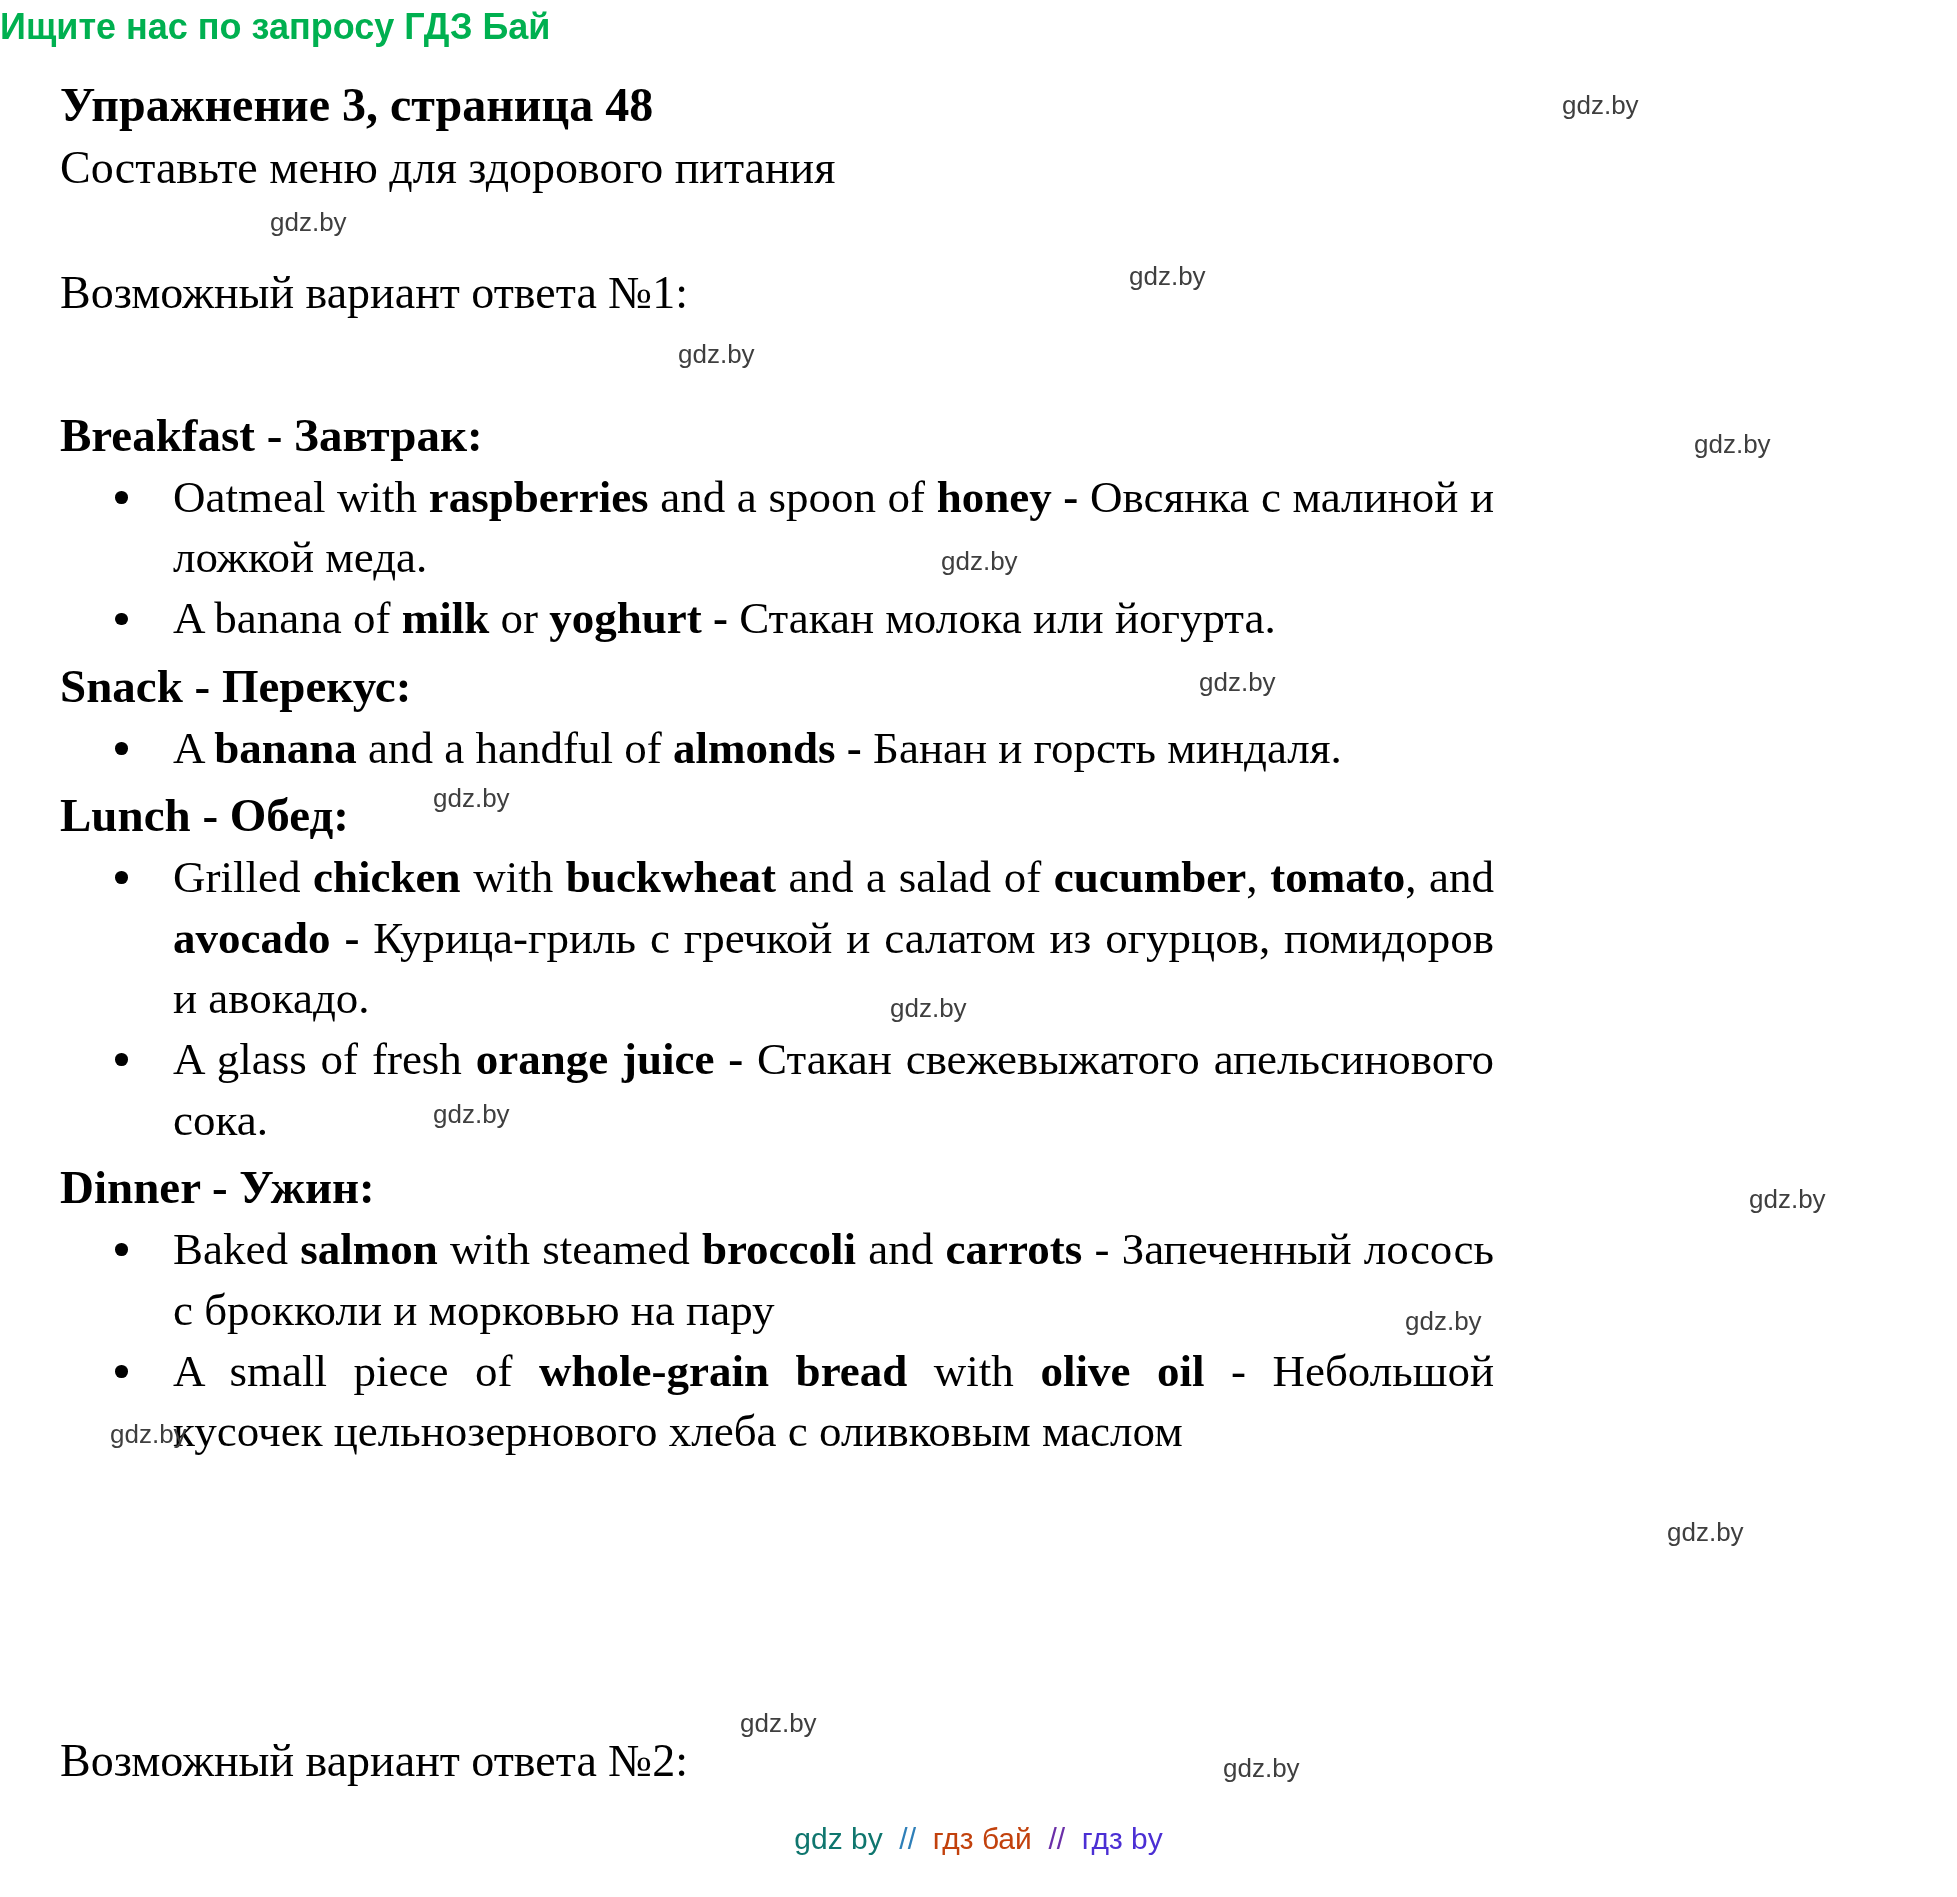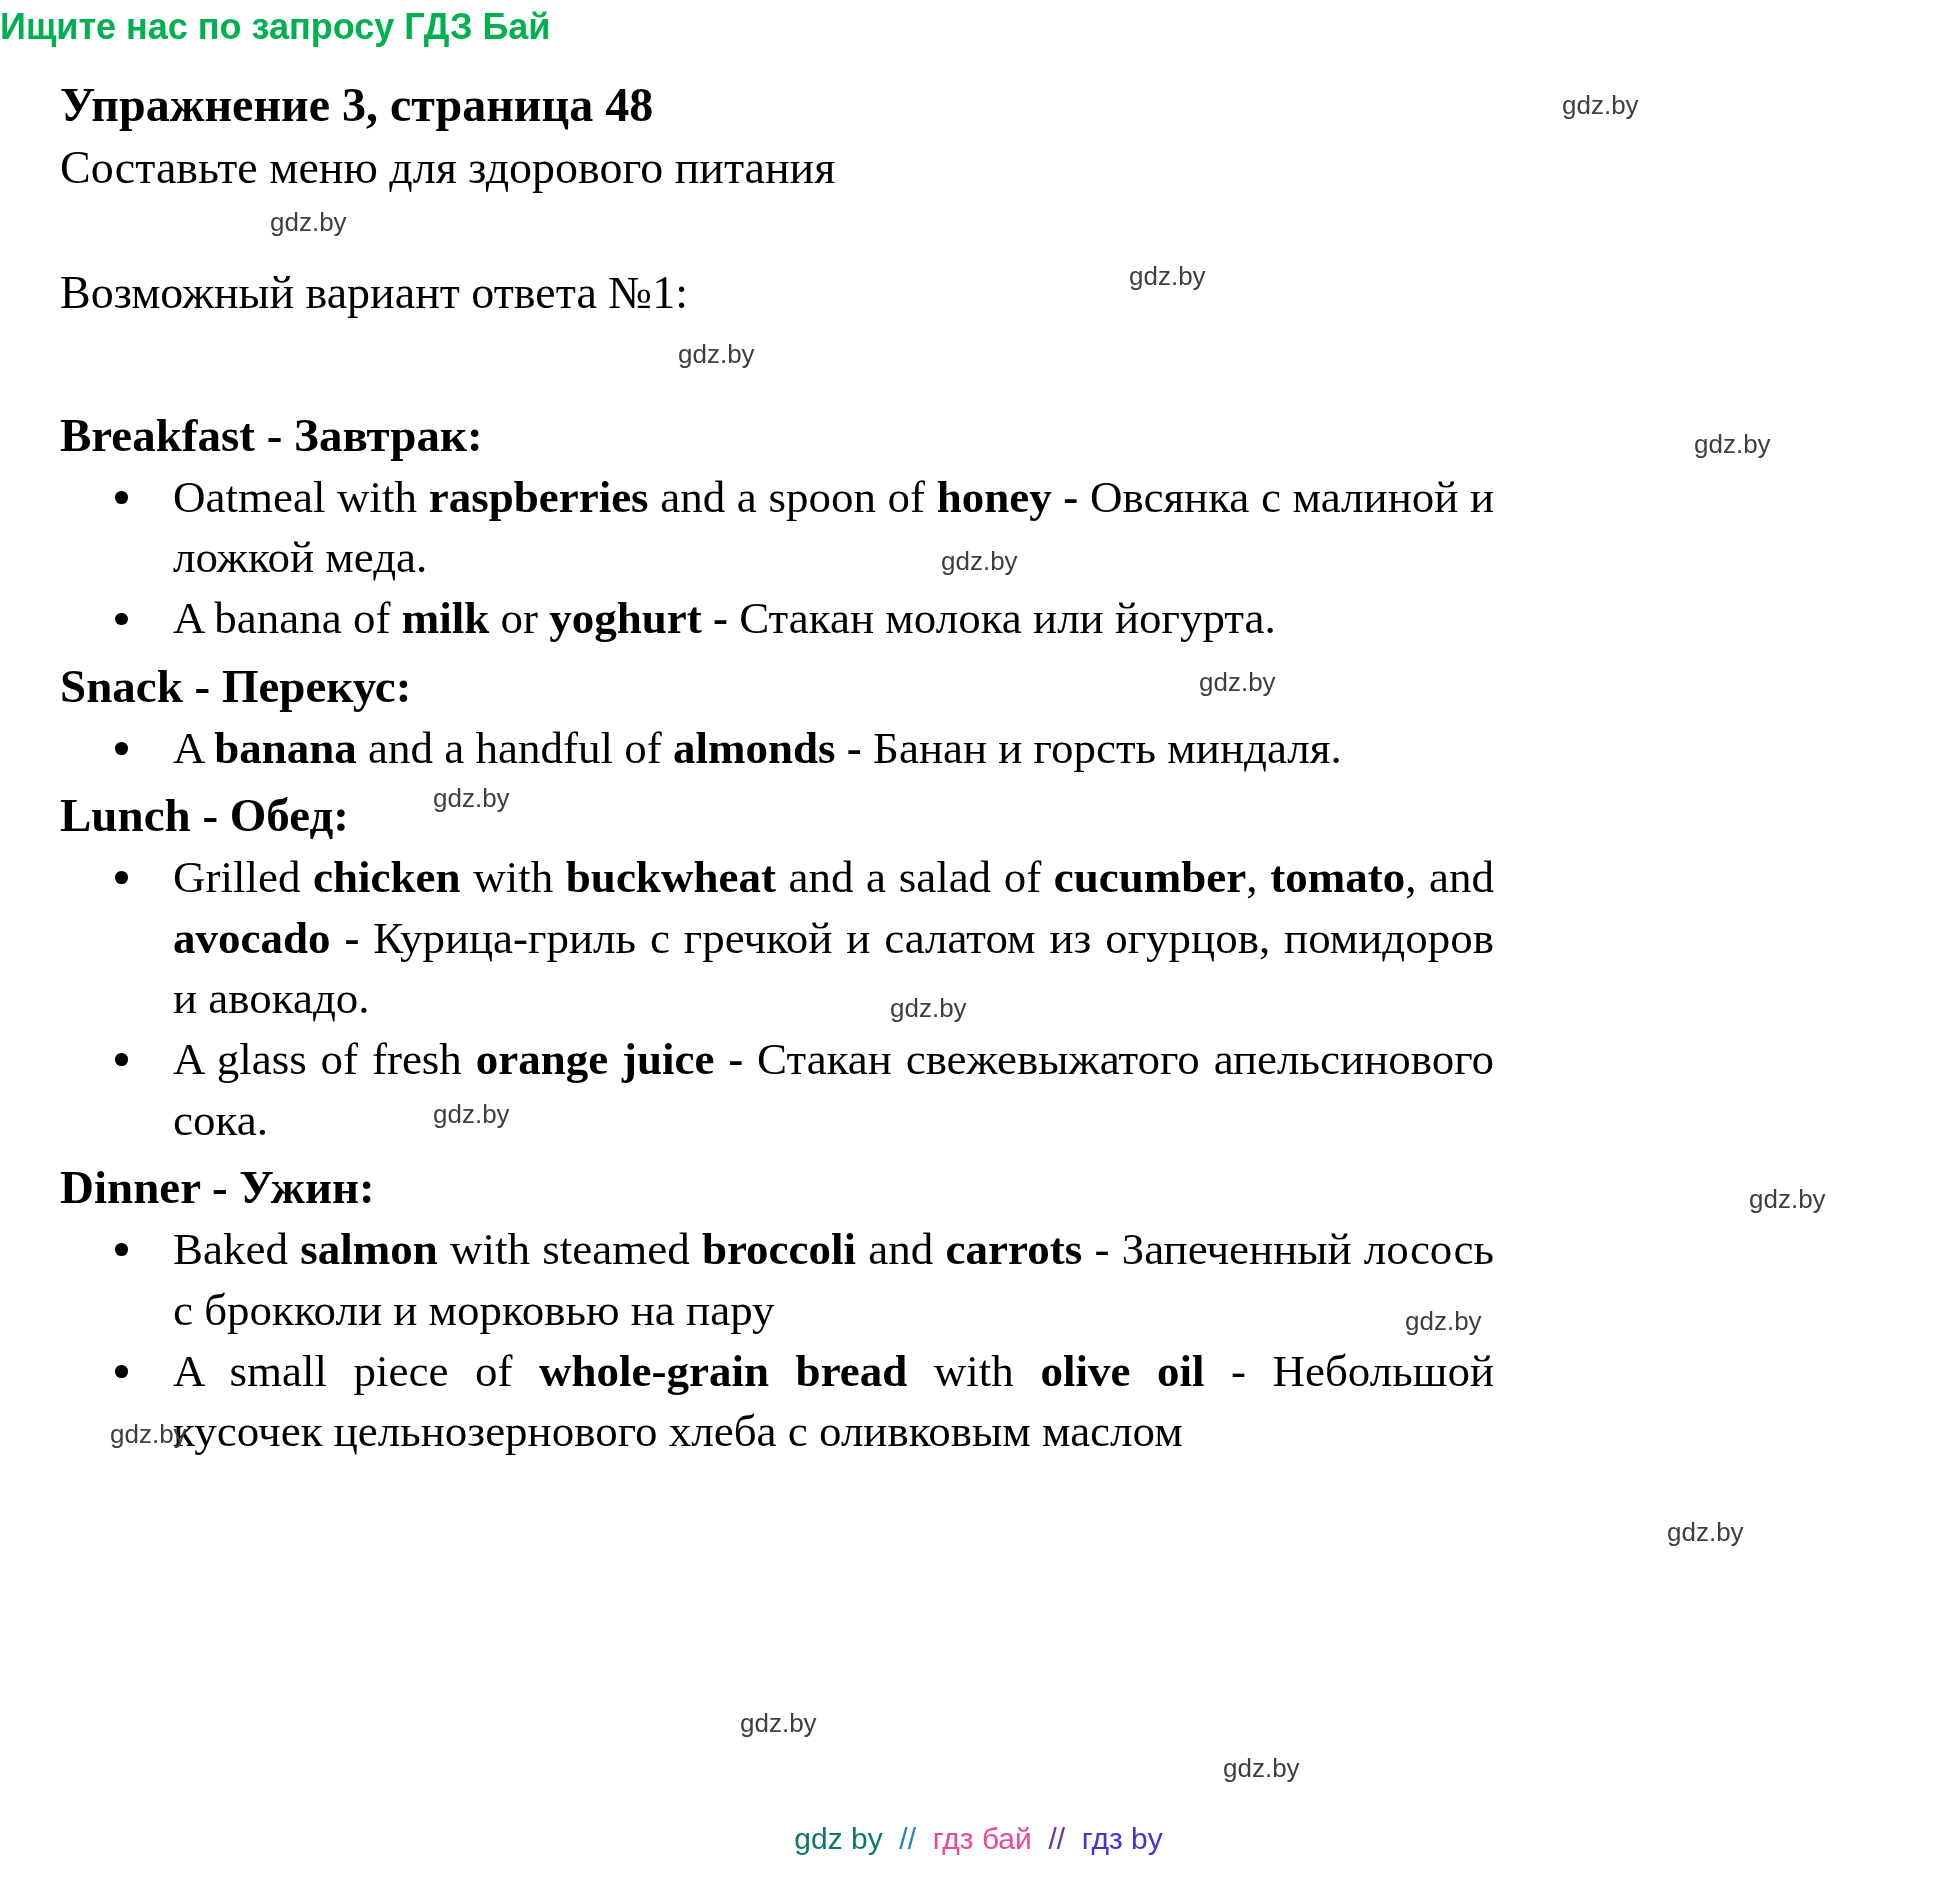--- a/index.html
+++ b/index.html
@@ -50,22 +50,23 @@
           <li class="item"><span>A glass of fresh </span><span class="bold">orange juice - </span><span>Стакан свежевыжатого апельсинового сока.</span></li>
         </ul>
         <div class="section-heading">Dinner - Ужин:</div>
         <ul class="items">
           <li class="item"><span>Baked </span><span class="bold">salmon</span><span> with steamed </span><span class="bold">broccoli</span><span> and </span><span class="bold">carrots</span><span> - Запеченный лосось с брокколи и морковью на пару</span></li>
           <li class="item"><span>A small piece of </span><span class="bold">whole-grain bread</span><span> with </span><span class="bold">olive oil</span><span> - Небольшой кусочек цельнозернового хлеба с оливковым маслом</span></li>
         </ul>
       </div>
   </div>
 
+  <div class="variant2">Возможный вариант ответа №2:</div>
 
-  <div class="footer" id="footer"><a style="color: #0f766e;">gdz by</a><a style="color: rgb(46, 127, 184);">  //  </a><a style="color: #ec4899; text-align: right;">гдз бай</a><a style="color: rgb(107, 47, 168);">  //  </a><a style="color: rgb(75, 47, 212);">гдз by</a></div>
+  <div class="footer" id="footer"><a style="color: #0f766e;">gdz by</a><a style="color: rgb(46, 127, 184);">  //  </a><a style="color: #c2410c; text-align: right;">гдз бай</a><a style="color: rgb(107, 47, 168);">  //  </a><a style="color: rgb(75, 47, 212);">гдз by</a></div>
 
   <div id="watermarks">
       <span class="wm" style="left: 1562px; top: 90px; color: rgb(63, 63, 63);">gdz.by</span>
       <span class="wm" style="left: 270px; top: 207px; color: rgb(63, 63, 63);">gdz.by</span>
       <span class="wm" style="left: 1129px; top: 261px; color: rgb(63, 63, 63);">gdz.by</span>
       <span class="wm" style="left: 678px; top: 339px; color: rgb(63, 63, 63);">gdz.by</span>
       <span class="wm" style="left: 1694px; top: 429px; color: rgb(63, 63, 63);">gdz.by</span>
       <span class="wm" style="left: 941px; top: 546px; color: rgb(63, 63, 63);">gdz.by</span>
       <span class="wm" style="left: 1199px; top: 667px; color: rgb(63, 63, 63);">gdz.by</span>
       <span class="wm" style="left: 433px; top: 783px; color: rgb(63, 63, 63);">gdz.by</span>

